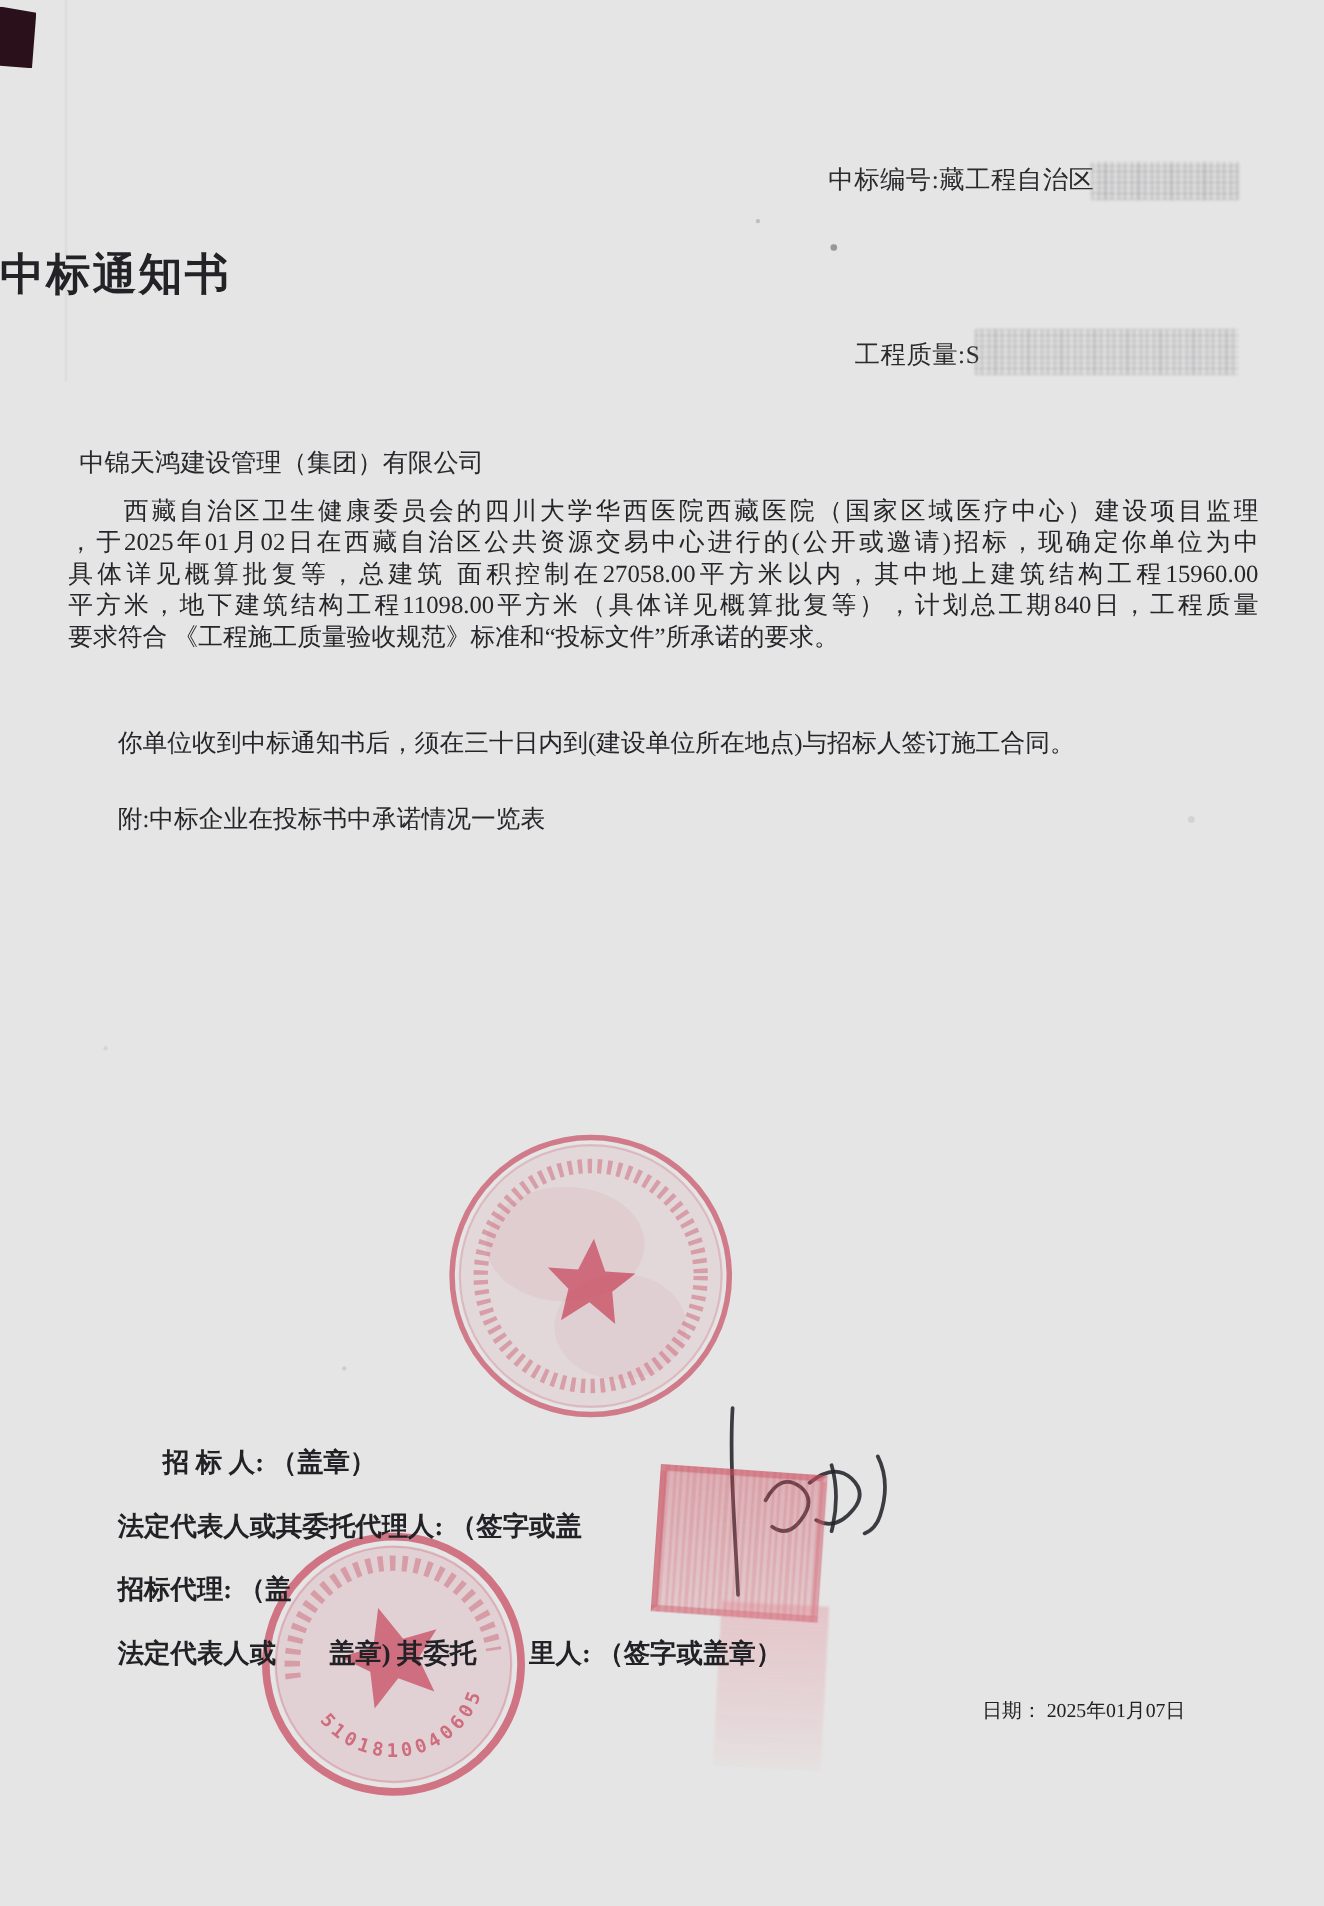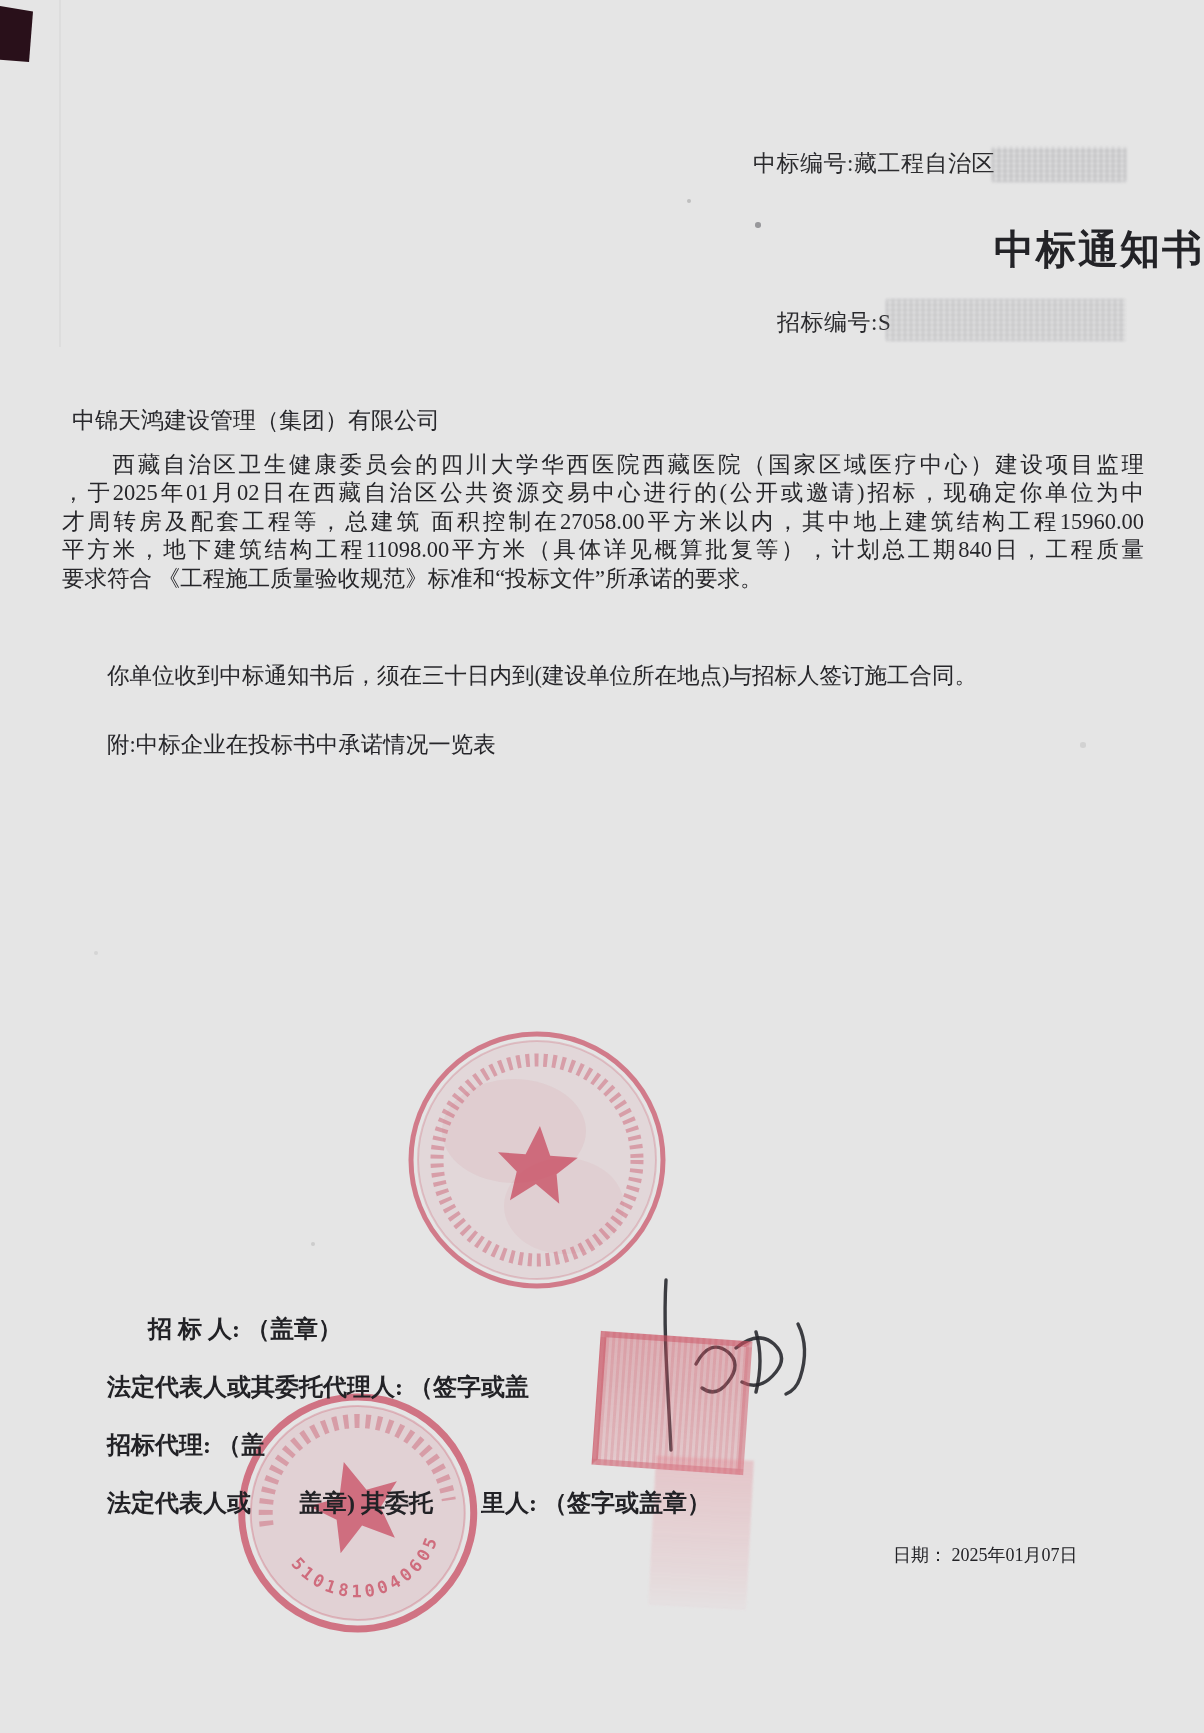--- a/index.html
+++ b/index.html
@@ -21,21 +21,21 @@
                95px 952px 0 1px rgba(160,160,160,.22),
                688px 200px 0 1px rgba(120,120,120,.35);}
   
   .bidno{left:753px;top:148px;font-size:23px;letter-spacing:.5px;white-space:nowrap;}
   .redact{border-radius:2px;filter:blur(1.6px);
     background-image:
       repeating-linear-gradient(90deg,rgba(110,110,116,.30) 0 2px,transparent 2px 6px),
       repeating-linear-gradient(0deg,rgba(130,130,136,.24) 0 2px,transparent 2px 5px);}
   .redact1{left:992px;top:147px;width:134px;height:35px;}
   .redact2{left:886px;top:299px;width:240px;height:42px;opacity:.9;}
-  .doc-title{left:0;top:222px;width:100%;text-align:right;font-size:40px;
+  .doc-title{left:0;top:222px;width:100%;text-align:left;font-size:40px;
     font-weight:600;letter-spacing:2px;color:#232327;}
   .tenderno{left:777px;top:307px;font-size:23px;letter-spacing:.5px;white-space:nowrap;}
   .recipient{left:72px;top:385px;font-size:23px;white-space:nowrap;color:#28282c;margin-top:20px;}
   
   .body-block{left:62px;top:451px;width:1082px;font-size:22.5px;line-height:28.4px;color:#26262a;}
   .body-line{text-align:justify;text-align-last:justify;white-space:nowrap;}
   .body-line.last{text-align-last:left;}
   .para2{left:62px;top:660px;width:1100px;font-size:22.5px;white-space:nowrap;color:#26262a;}
   .attach{left:62px;top:729px;width:900px;font-size:22.5px;white-space:nowrap;color:#26262a;}
   
@@ -69,29 +69,29 @@
 
   <div class="abs corner-mark"></div>
   <div class="abs scan-line"></div>
   <div class="abs noise"></div>
 
   <div class="abs bidno">中标编号:藏工程自治区</div>
   <div class="abs redact redact1"></div>
 
   <div class="abs doc-title">中标通知书</div>
 
-  <div class="abs tenderno">招标编号:S</div>
+  <div class="abs tenderno">工程质量:S</div>
   <div class="abs redact redact2"></div>
 
   <div class="abs recipient">中锦天鸿建设管理（集团）有限公司</div>
 
   <div class="abs body-block">
     <div class="body-line">　　西藏自治区卫生健康委员会的四川大学华西医院西藏医院（国家区域医疗中心）建设项目监理</div>
     <div class="body-line">，于2025年01月02日在西藏自治区公共资源交易中心进行的(公开或邀请)招标，现确定你单位为中</div>
-    <div class="body-line">才周转房及配套工程等，总建筑 面积控制在27058.00平方米以内，其中地上建筑结构工程15960.00</div>
+    <div class="body-line">具体详见概算批复等，总建筑 面积控制在27058.00平方米以内，其中地上建筑结构工程15960.00</div>
     <div class="body-line">平方米，地下建筑结构工程11098.00平方米（具体详见概算批复等），计划总工期840日，工程质量</div>
     <div class="body-line last">要求符合 《工程施工质量验收规范》标准和“投标文件”所承诺的要求。</div>
   </div>
 
   <div class="abs para2">　　你单位收到中标通知书后，须在三十日内到(建设单位所在地点)与招标人签订施工合同。</div>
   <div class="abs attach">　　附:中标企业在投标书中承诺情况一览表</div>
 
   <svg class="abs seal sealA" width="266" height="270" viewBox="0 0 266 270">
     <circle cx="133" cy="134" r="126" fill="none" stroke="currentColor" stroke-opacity=".7" stroke-width="5"></circle>
     <circle cx="133" cy="134" r="119" fill="currentColor" fill-opacity=".09" stroke="currentColor" stroke-opacity=".25" stroke-width="2"></circle>

